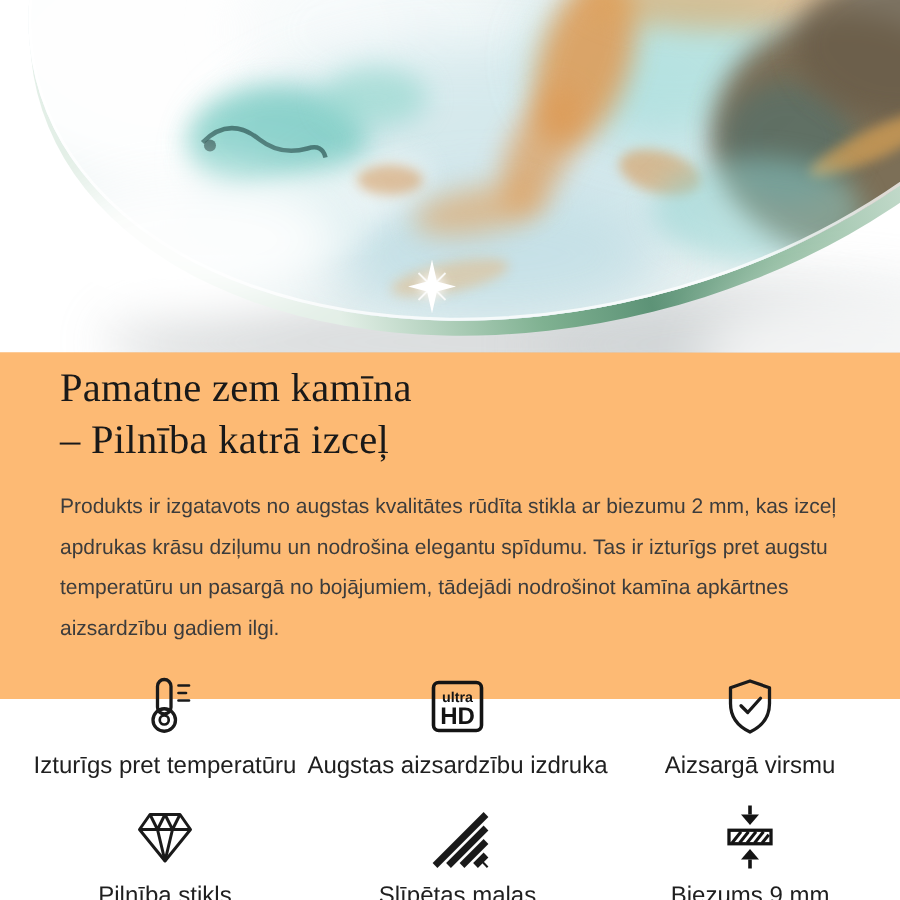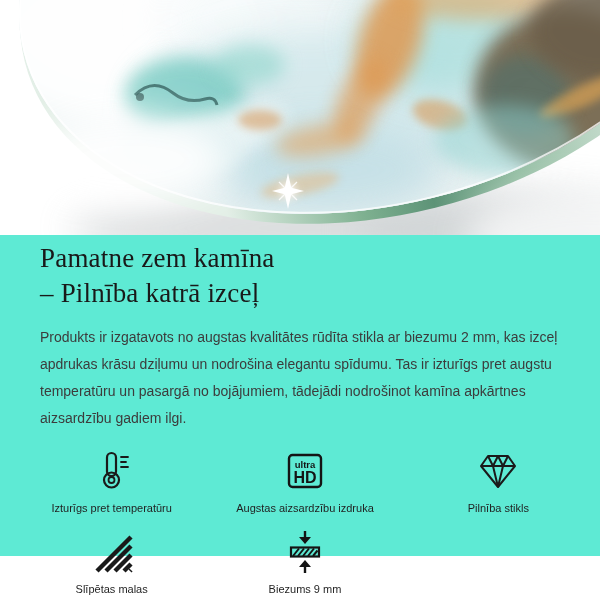--- a/index.html
+++ b/index.html
@@ -1,21 +1,21 @@
 <!DOCTYPE html>
 <html><head>
 <meta charset="utf-8">
 <style>
   html,body{margin:0;padding:0;}
   body{
     width:600px;height:600px;overflow:hidden;background:#ffffff;
     font-family:"Liberation Sans","DejaVu Sans",sans-serif;
     -webkit-font-smoothing:antialiased;
   }
-  .page{width:600px;height:556px;position:relative;background:#5eead4;}
+  .page{width:600px;height:466px;position:relative;background:#fdba74;}
   .hero{width:600px;height:235px;position:relative;overflow:hidden;}
   .hero svg{display:block;}
   .content{padding:0 40px;}
   h1{
     margin:6px 0 0 0;
     font-family:"Liberation Serif","DejaVu Serif",serif;
     font-weight:400;
     font-size:27px;
     line-height:1.3;
     color:#191919;
@@ -34,21 +34,21 @@
     display:grid;
     grid-template-columns:repeat(3,1fr);
     row-gap:16px;
   }
   .feature{
     display:flex;flex-direction:column;align-items:center;
   }
   .f-icon{height:44px;display:flex;align-items:center;justify-content:center;}
   .f-label{
     margin-top:9px;
-    font-size:11px;
+    font-size:16px;
     color:#1f1f1f;
     text-align:center;
     white-space:nowrap;
   }
   .uhd-small{font-family:"Liberation Sans",sans-serif;font-size:9.5px;font-weight:700;fill:#141414;}
   .uhd-big{font-family:"Liberation Sans",sans-serif;font-size:16px;font-weight:800;fill:#141414;}
 </style>
 </head>
 <body>
 
@@ -156,20 +156,29 @@
         <div class="f-icon">
           <svg width="44" height="44" viewBox="0 0 44 44">
             <rect x="6" y="6" width="32" height="32" rx="3.5" fill="none" stroke="#141414" stroke-width="2.4"></rect>
             <text x="22" y="19" text-anchor="middle" class="uhd-small">ultra</text>
             <text x="22" y="33.5" text-anchor="middle" class="uhd-big">HD</text>
           </svg>
         </div>
         <div class="f-label">Augstas aizsardzību izdruka</div>
       </div>
 
+      <div class="feature">
+        <div class="f-icon">
+          <svg width="44" height="44" viewBox="0 0 44 44" fill="none" stroke="#1a1a1a" stroke-width="2.2" stroke-linejoin="round">
+            <path d="M22 5 L35 9.5 V20 C35 29.5 29.5 35.5 22 39 C14.5 35.5 9 29.5 9 20 V9.5 Z"></path>
+            <path d="M16 21.5 L20.5 26 L29 16.5" stroke-linecap="round"></path>
+          </svg>
+        </div>
+        <div class="f-label">Aizsargā virsmu</div>
+      </div>
 
       <div class="feature">
         <div class="f-icon">
           <svg width="44" height="44" viewBox="0 0 44 44" fill="none" stroke="#1a1a1a" stroke-width="2" stroke-linejoin="round">
             <path d="M12 7 H32 L39 17 L22 38 L5 17 Z"></path>
             <path d="M5 17 H39"></path>
             <path d="M12 7 L17 17 L22 38 M32 7 L27 17 L22 38 M22 7 L17 17 M22 7 L27 17"></path>
           </svg>
         </div>
         <div class="f-label">Pilnība stikls</div>

